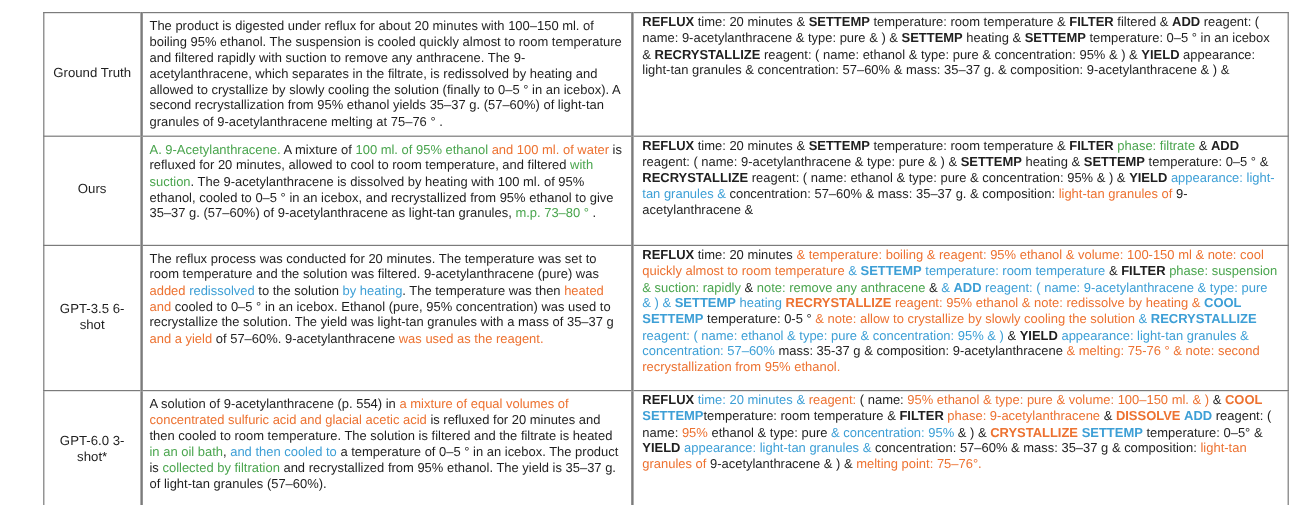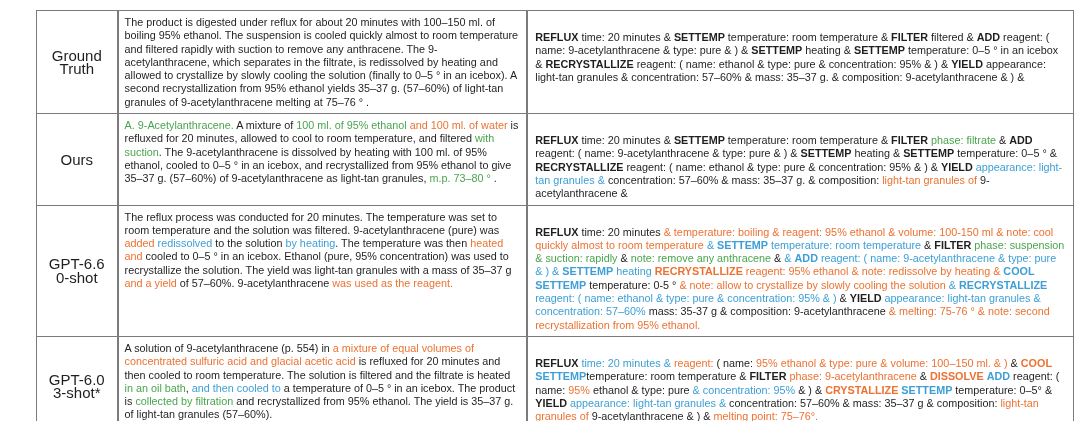--- a/index.html
+++ b/index.html
@@ -12,24 +12,24 @@
     color:var(--ink);
   }
   table.cmp{
     position:absolute;left:36px;top:10px;width:1038px;
     border-collapse:collapse;table-layout:fixed;
     font-size:10.8px;line-height:13.3px;
   }
   td{border:1px solid var(--border);box-sizing:border-box;}
   td.lab{
     width:76px;text-align:center;vertical-align:middle;
-    font-size:15px;border-right-width:2px;padding:4px;
+    font-size:11px;border-right-width:2px;padding:4px;
   }
   td.txt{width:384px;vertical-align:top;padding:5px 7px 4px 6px;border-right-width:2px;}
-  td.out{width:512px;vertical-align:top;padding:20px 8px 4px 7px;}
+  td.out{width:512px;vertical-align:top;padding:2px 8px 4px 7px;}
   tr.r1 td{height:96px;} tr.r2 td{height:91px;margin-top:32px;} tr.r3 td{height:121px;margin-top:33px;}
   tr.r4 td{height:99px;margin-top:44px;} tr.r5 td{height:40px;}
   .g{color:var(--green);} .o{color:var(--orange);}
   .bl{color:var(--blue);}
   .bd{font-weight:bold;}
 </style>
 </head>
 <body>
 
 <table class="cmp">
@@ -46,21 +46,21 @@
     <tr class="r2">
       <td class="lab">Ours</td>
       <td class="txt">
           <div><span class="g">A. 9-Acetylanthracene.</span><span> A mixture of </span><span class="g">100 ml. of 95% ethanol</span><span> </span><span class="o">and 100 ml. of water</span><span> is refluxed for 20 minutes, allowed to cool to room temperature, and filtered </span><span class="g">with suction</span><span>. The 9-acetylanthracene is dissolved by heating with 100 ml. of 95% ethanol, cooled to 0–5 ° in an icebox, and recrystallized from 95% ethanol to give 35–37 g. (57–60%) of 9-acetylanthracene as light-tan granules, </span><span class="g">m.p. 73–80 °</span><span> .</span></div>
         </td>
       <td class="out">
           <div><span class="bd">REFLUX</span><span> time: 20 minutes &amp; </span><span class="bd">SETTEMP</span><span> temperature: room temperature &amp; </span><span class="bd">FILTER</span><span> </span><span class="g">phase: filtrate</span><span> &amp; </span><span class="bd">ADD</span><span> reagent: ( name: 9-acetylanthracene &amp; type: pure &amp; ) &amp; </span><span class="bd">SETTEMP</span><span> heating &amp; </span><span class="bd">SETTEMP</span><span> temperature: 0–5 ° &amp; </span><span class="bd">RECRYSTALLIZE</span><span> reagent: ( name: ethanol &amp; type: pure &amp; concentration: 95% &amp; ) &amp; </span><span class="bd">YIELD</span><span> </span><span class="bl">appearance: light-tan granules &amp;</span><span> concentration: 57–60% &amp; mass: 35–37 g. &amp; composition: </span><span class="o">light-tan granules of</span><span> 9-acetylanthracene &amp;</span></div>
         </td>
     </tr>
     <tr class="r3">
-      <td class="lab">GPT-6.6 0-shot</td>
+      <td class="lab">GPT-3.5 6-shot</td>
       <td class="txt">
           <div><span>The reflux process was conducted for 20 minutes. The temperature was set to room temperature and the solution was filtered. 9-acetylanthracene (pure) was </span><span class="o">added</span><span> </span><span class="bl">redissolved</span><span> to the solution </span><span class="bl">by heating</span><span>. The temperature was then </span><span class="o">heated and</span><span> cooled to 0–5 ° in an icebox. Ethanol (pure, 95% concentration) was used to recrystallize the solution. The yield was light-tan granules with a mass of 35–37 g </span><span class="o">and a yield</span><span> of 57–60%. 9-acetylanthracene </span><span class="o">was used as the reagent.</span></div>
         </td>
       <td class="out">
           <div><span class="bd">REFLUX</span><span> time: 20 minutes </span><span class="o">&amp; temperature: boiling &amp; reagent: 95% ethanol &amp; volume: 100-150 ml &amp; note: cool quickly almost to room temperature </span><span class="bl">&amp; </span><span class="bl bd">SETTEMP</span><span class="bl"> temperature: room temperature</span><span> &amp; </span><span class="bd">FILTER</span><span> </span><span class="g">phase: suspension &amp; suction: rapidly</span><span> &amp; </span><span class="g">note: remove any anthracene</span><span> &amp; </span><span class="bl">&amp; </span><span class="bl bd">ADD</span><span class="bl"> reagent: ( name: 9-acetylanthracene &amp; type: pure &amp; ) &amp; </span><span class="bl bd">SETTEMP</span><span class="bl"> heating</span><span> </span><span class="o bd">RECRYSTALLIZE</span><span class="o"> reagent: 95% ethanol &amp; note: redissolve by heating &amp; </span><span class="bl bd">COOL</span><span class="bl"> </span><span class="bl bd">SETTEMP</span><span> temperature: 0-5 ° </span><span class="o">&amp; note: allow to crystallize by slowly cooling the solution </span><span class="bl">&amp; </span><span class="bl bd">RECRYSTALLIZE</span><span class="bl"> reagent: ( name: ethanol &amp; type: pure &amp; concentration: 95% &amp; )</span><span> &amp; </span><span class="bd">YIELD</span><span> </span><span class="bl">appearance: light-tan granules &amp; concentration: 57–60%</span><span> mass: 35-37 g &amp; composition: 9-acetylanthracene </span><span class="o">&amp; melting: 75-76 ° &amp; note: second recrystallization from 95% ethanol.</span></div>
         </td>
     </tr>
     <tr class="r4">
       <td class="lab">GPT-6.0 3-shot*</td>
       <td class="txt">

